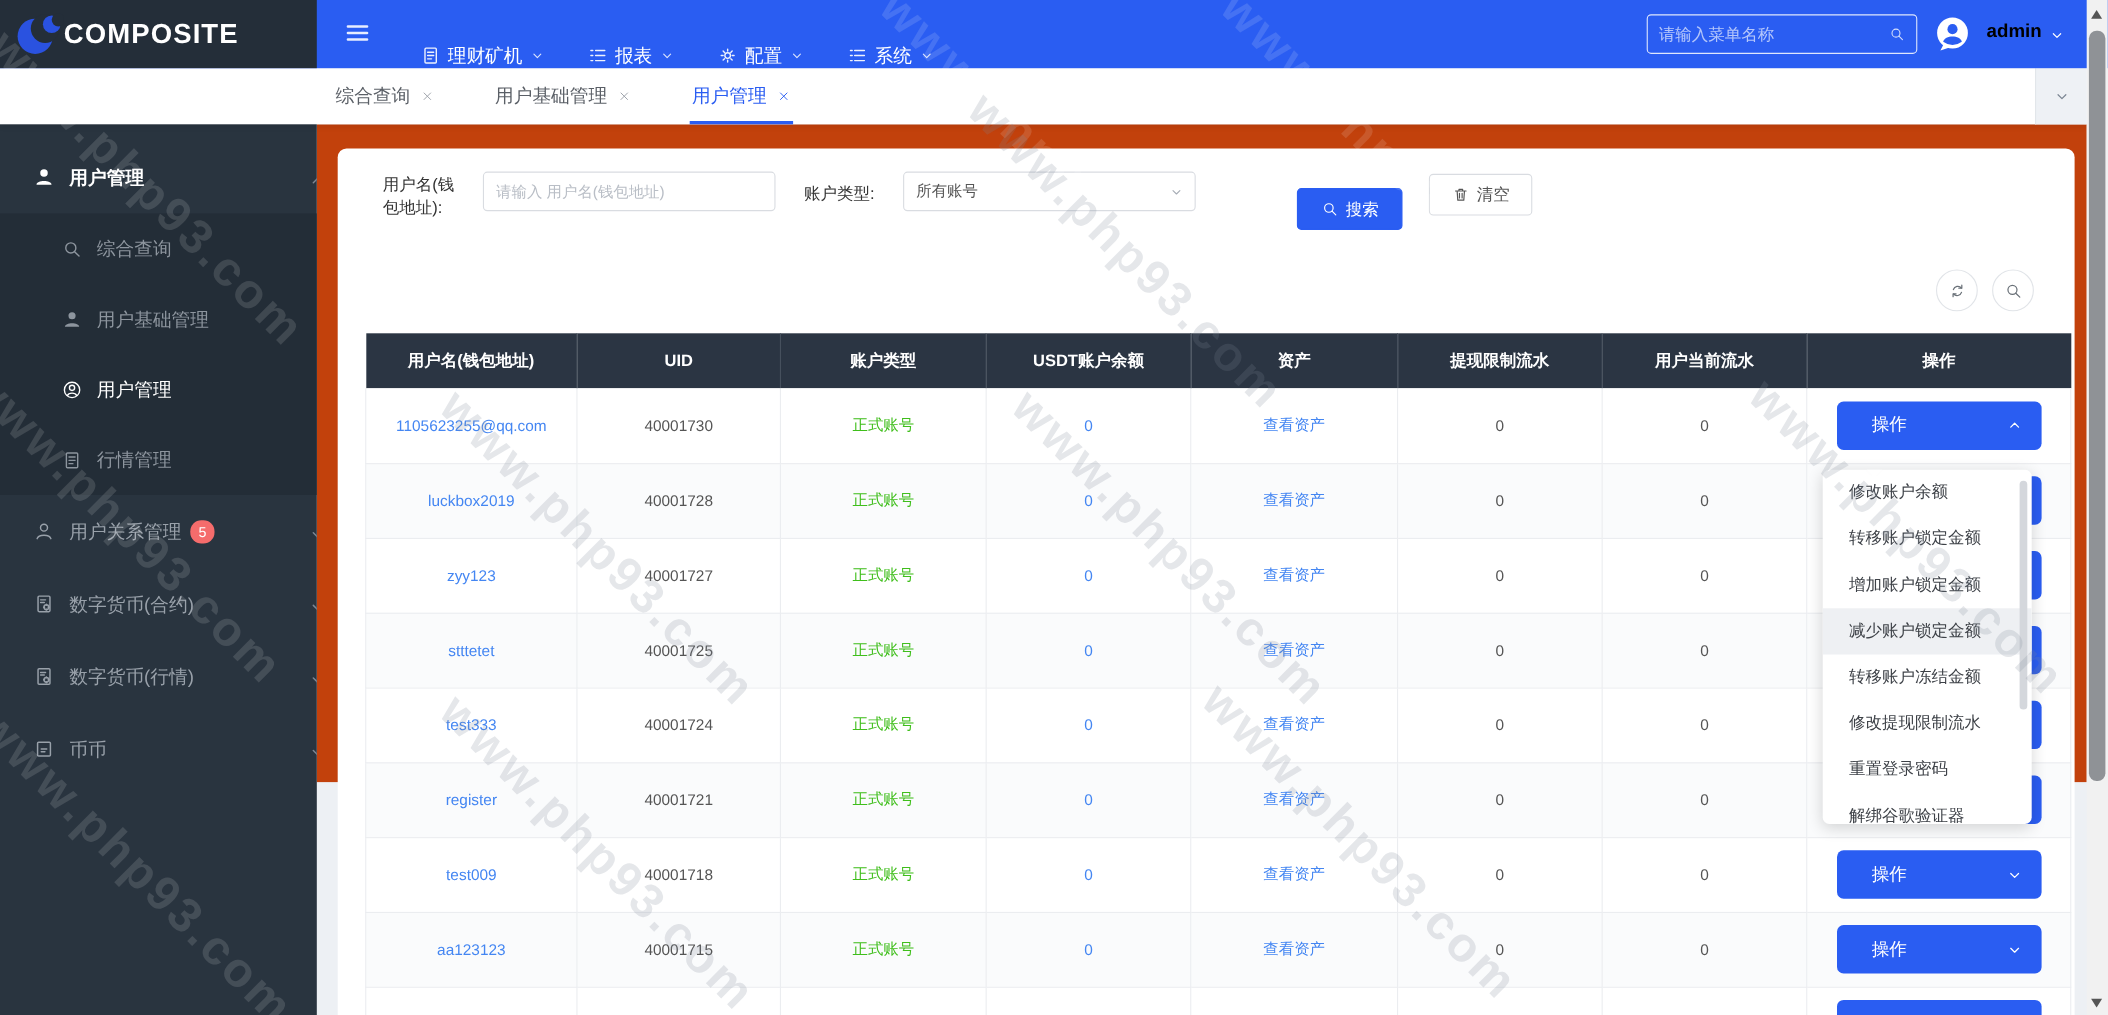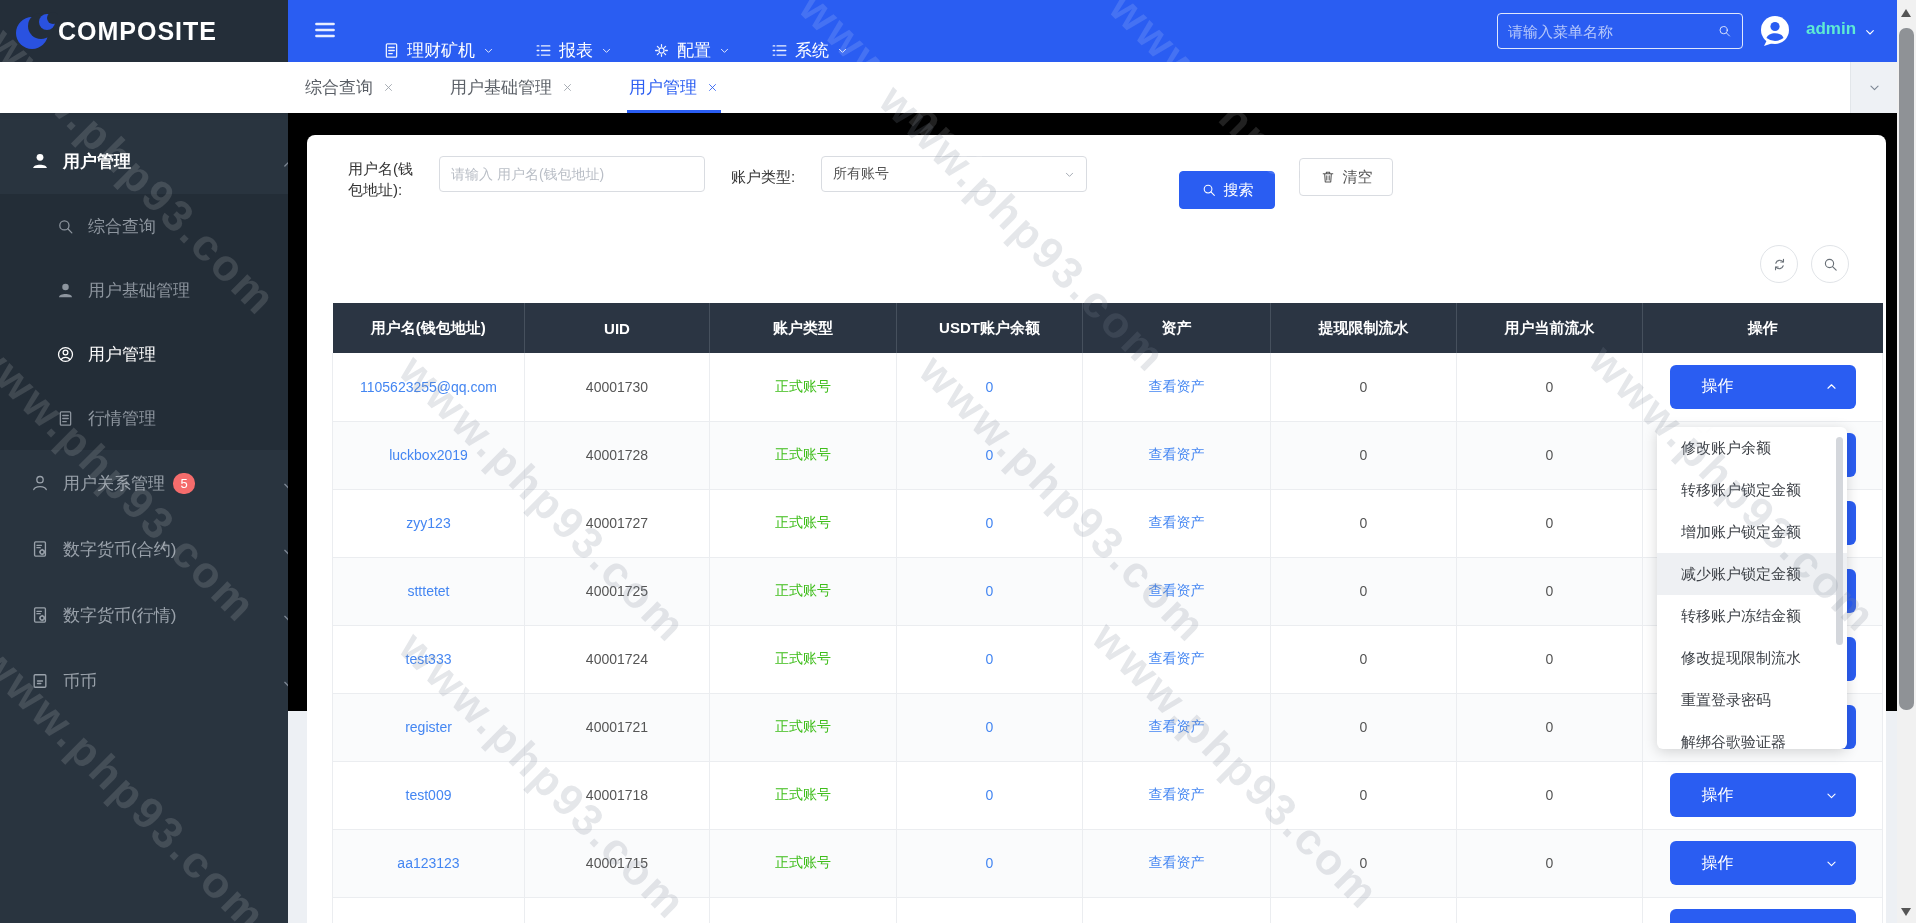--- a/index.html
+++ b/index.html
@@ -20,21 +20,21 @@
   .nav-item { color:#fff; font-size:17px; display:flex; align-items:center; gap:6px; cursor:pointer; white-space:nowrap; }
   .nav-item .ic { width:19px; height:19px; opacity:.92; }
   .nav-item .chev { width:15px; height:15px; opacity:.85; }
   .top-search { position:absolute; left:1497px; top:13px; width:246px; height:36px;
     border:1px solid rgba(255,255,255,.85); border-radius:4px; display:flex; align-items:center; }
   .top-search input { flex:1; background:transparent; border:none; outline:none; color:#fff;
     font-size:15px; padding:0 10px; font-family:inherit; }
   .top-search input::placeholder { color:rgba(255,255,255,.65); }
   .top-search .ic { width:18px; height:18px; color:rgba(255,255,255,.8); margin-right:10px; }
   .avatar { position:absolute; left:1757px; top:13px; width:36px; height:36px; }
-  .admin-name { position:absolute; left:1806px; top:19px; color:#5eead4; font-size:17px; font-weight:bold; }
+  .admin-name { position:absolute; left:1806px; top:19px; color:#000000; font-size:17px; font-weight:bold; }
   .admin-chev { position:absolute; left:1862px; top:24px; width:16px; height:16px; color:#fff; }
 
   
   .tabbar { position:absolute; left:0; top:62px; width:1897px; height:51px; background:#fff;
     box-shadow:0 2px 5px rgba(0,0,0,.08); z-index:4; }
   .tab { position:absolute; top:0; height:51px; display:flex; align-items:center; gap:9px;
     font-size:17px; color:#5a5f66; cursor:pointer; white-space:nowrap; }
   .tab .ic { width:13px; height:13px; color:#9aa0a8; }
   .tab.active { color:#2a5df2; }
   .tab.active .ic { color:#2a5df2; }
@@ -51,21 +51,21 @@
   .side-item.lv1.active { color:#fff; font-weight:bold; }
   .submenu { background:#232d37; }
   .submenu .side-item { height:64px; font-size:17px; color:#8d959e; font-weight:normal; }
   .submenu .side-item .ic { margin-left:56px; margin-right:13px; width:19px; height:19px; }
   .submenu .side-item.active { color:#fff; }
   .badge { background:#f56c6c; color:#fff; font-size:13px; border-radius:10px; min-width:22px; height:21px;
     line-height:21px; text-align:center; padding:0 6px; margin-left:8px; font-weight:normal; }
   .side-chev { position:absolute; right:24px; width:15px; height:15px; color:#7d8794; }
 
   
-  .main { position:absolute; left:288px; top:113px; width:1609px; height:598px; background:#000000; }
+  .main { position:absolute; left:288px; top:113px; width:1609px; height:598px; background:#c2410c; }
   .card { position:absolute; left:19px; top:22px; width:1579px; height:1100px; background:#fff; border-radius:8px; }
 
   .f-label { position:absolute; font-size:15px; color:#333; line-height:21px; }
   .f-input { position:absolute; border:1px solid #d9dce1; border-radius:4px; background:#fff;
     font-size:14px; color:#333; padding:0 11px; outline:none; font-family:inherit; }
   .f-input::placeholder { color:#b9bec6; }
   .f-select { position:absolute; border:1px solid #d9dce1; border-radius:4px; background:#fff;
     display:flex; align-items:center; font-size:14px; color:#555; padding:0 11px; cursor:pointer; }
   .f-select .ic { position:absolute; right:9px; width:15px; height:15px; color:#a6acb5; }
   .btn { position:absolute; border-radius:4px; font-size:15px; display:flex; align-items:center;

